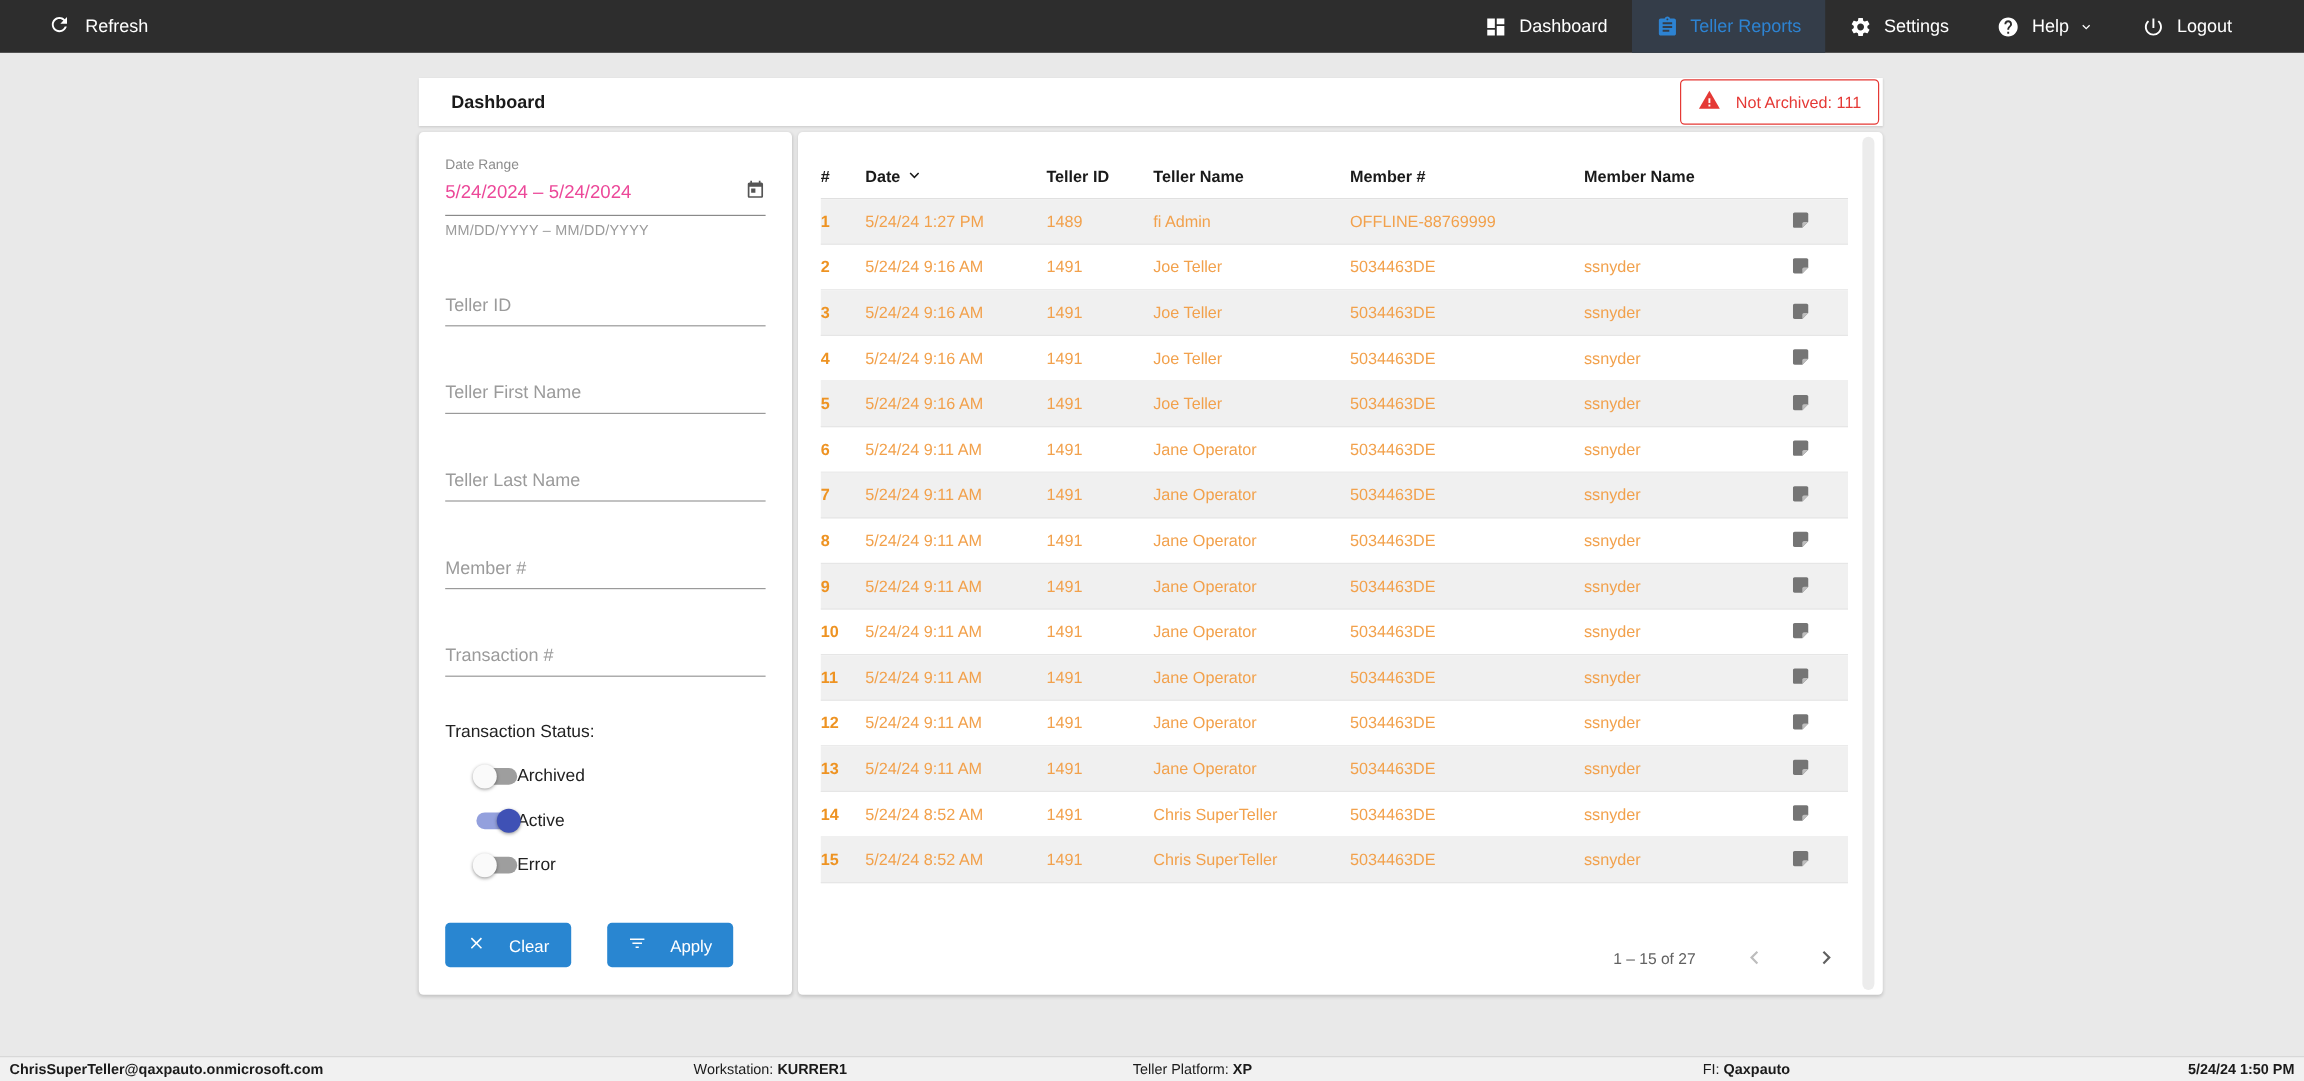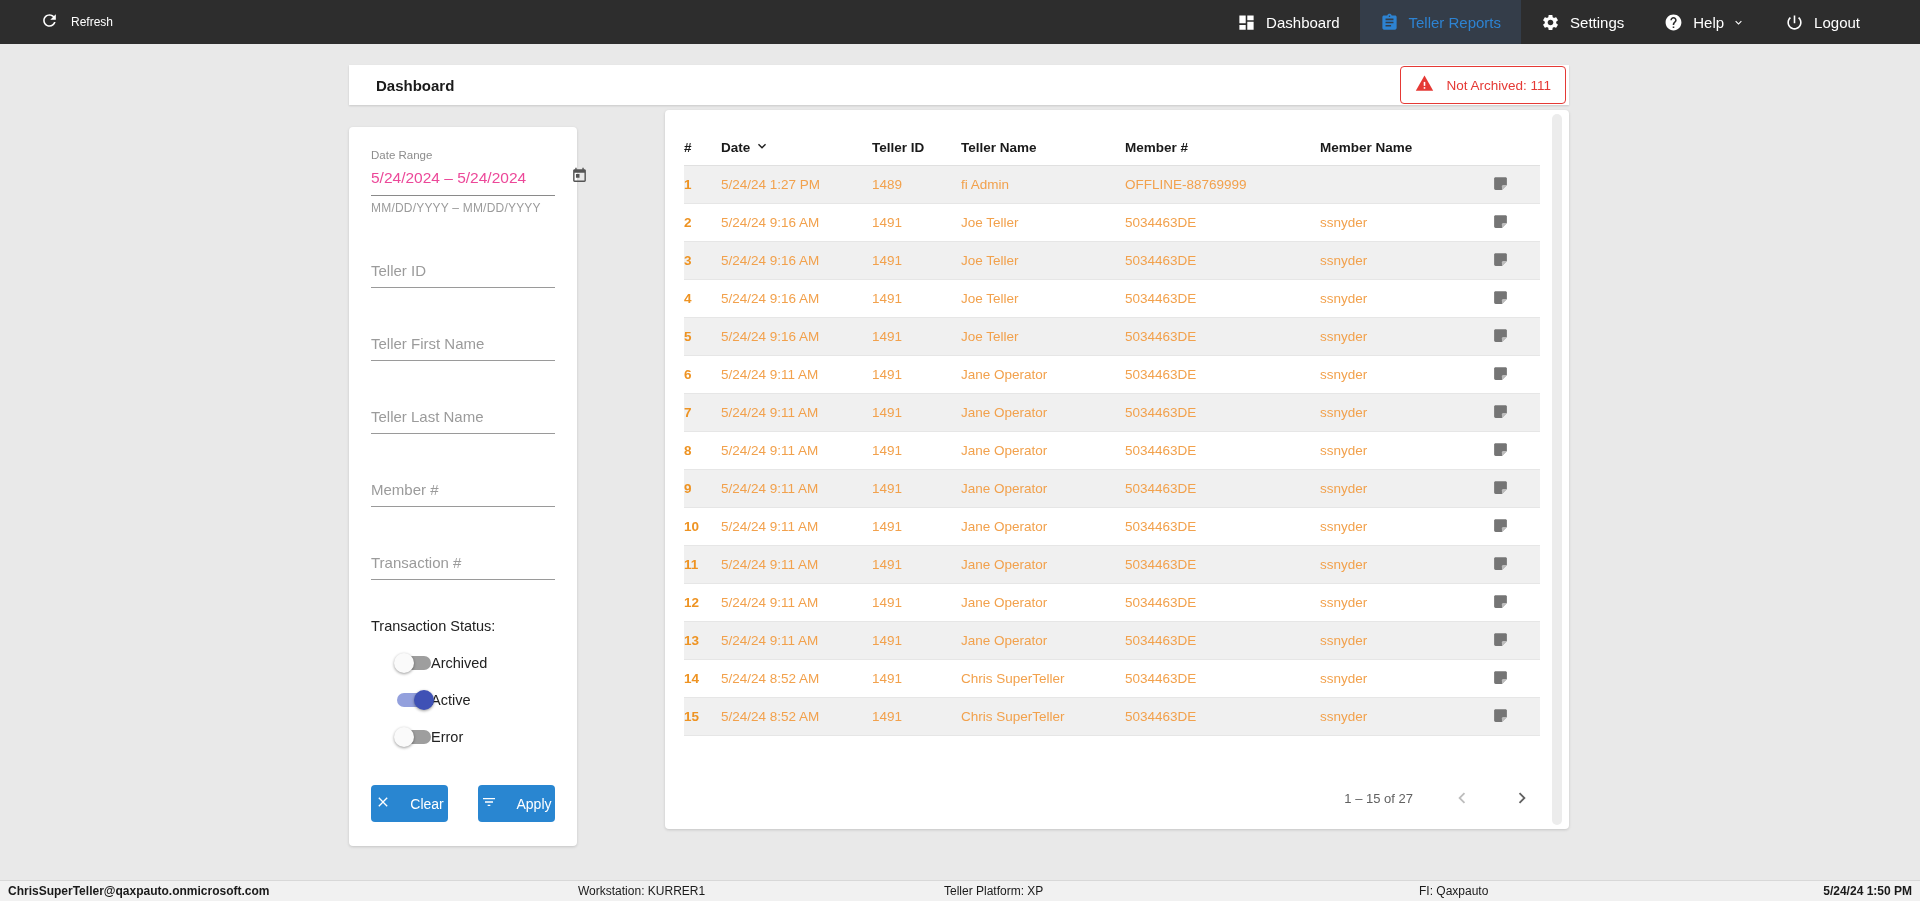--- a/index.html
+++ b/index.html
@@ -2,39 +2,39 @@
 <html><head>
 <meta charset="utf-8">
 <style>
   * { margin:0; padding:0; box-sizing:border-box; }
   html,body { width:1920px; height:901px; font-family:"Liberation Sans", sans-serif; }
   .page { position:relative; width:1920px; height:901px; background:#e9e9e9; overflow:hidden; }
 
   
   .topnav { position:absolute; top:0; left:0; width:100%; height:44px; background:#2d2d2d;
             display:flex; align-items:center; justify-content:space-between; padding:0 40px 0 40px; }
-  .nav-left { display:flex; align-items:center; gap:12px; color:#fff; font-size:12px; cursor:pointer; }
+  .nav-left { display:flex; align-items:center; gap:12px; color:#fff; font-size:15px; cursor:pointer; }
   .nav-right { display:flex; align-items:center; height:44px; }
   .nav-item { display:flex; align-items:center; gap:10px; color:#fff; font-size:15px; height:44px;
               padding:0 20px; cursor:pointer; }
   .nav-item svg { display:block; }
   .nav-item.active { background:#343d49; color:#2d83d2; }
   .nav-chevron { font-size:11px; margin-left:-2px; }
 
   
   .header-bar { position:absolute; left:349px; top:65px; width:1220px; height:40px; background:#fff;
                 box-shadow:0 1px 2px rgba(0,0,0,.14); display:flex; align-items:center;
                 justify-content:space-between; padding:0 3px 0 27px; }
   .page-title { font-size:15px; font-weight:bold; color:#1a1a1a; }
   .badge { display:flex; align-items:center; gap:12px; border:1px solid #e53935; border-radius:4px;
            padding:7px 14px; color:#e53935; font-size:13.5px; background:#fff; }
 
   
-  .filter-card { position:absolute; left:349px; top:110px; width:228px; height:719px; background:#fff;
-                 border-radius:4px; box-shadow:0 1px 3px rgba(0,0,0,.16); padding:22px 22px 0 22px;margin-top:17px; }
+  .filter-card { position:absolute; left:349px; top:110px; width:311px; height:719px; background:#fff;
+                 border-radius:4px; box-shadow:0 1px 3px rgba(0,0,0,.16); padding:22px 22px 0 22px; }
   .fld-label { font-size:11.5px; color:#8d8d8d; }
   .date-row { display:flex; align-items:center; border-bottom:1px solid #8a8a8a; padding:6px 0 7px 0; }
   .date-input { border:none; outline:none; flex:1; font-size:15.5px; color:#ec4899;
                 font-family:"Liberation Sans", sans-serif; background:transparent; }
   .fld-helper { font-size:12px; color:#9b9b9b; margin-top:5px; letter-spacing:.2px; }
   .plain-input { width:100%; border:none; border-bottom:1px solid #9a9a9a; outline:none;
                  font-size:15px; color:#222; padding:6px 0 8px 0; margin-top:41px;
                  font-family:"Liberation Sans", sans-serif; background:transparent; }
   .plain-input::placeholder { color:#9b9b9b; opacity:1; }
   .status-label { font-size:14.5px; color:#222; margin-top:38px; }
@@ -71,21 +71,21 @@
 
   
   .status-bar { position:absolute; left:0; bottom:0; width:100%; height:21px; background:#f1f1f1;
                 border-top:1px solid #d8d8d8; font-size:12px; color:#1a1a1a; }
   .status-bar .sb { position:absolute; top:3px; white-space:nowrap; }
   .sb-user { left:8px; font-weight:bold; }
   .sb-ws { left:578px; }
   .sb-plat { left:944px; }
   .sb-fi { left:1419px; }
   .sb-time { right:8px; font-weight:bold; }
-  .sb b { font-weight:normal; }
+  .sb b { font-weight:bold; }
 </style>
 </head>
 <body>
 
 <div class="page">
 
   <nav class="topnav">
     <div class="nav-left">
       <span>
         <svg width="19" height="19" viewBox="0 0 24 24" fill="#ffffff">

